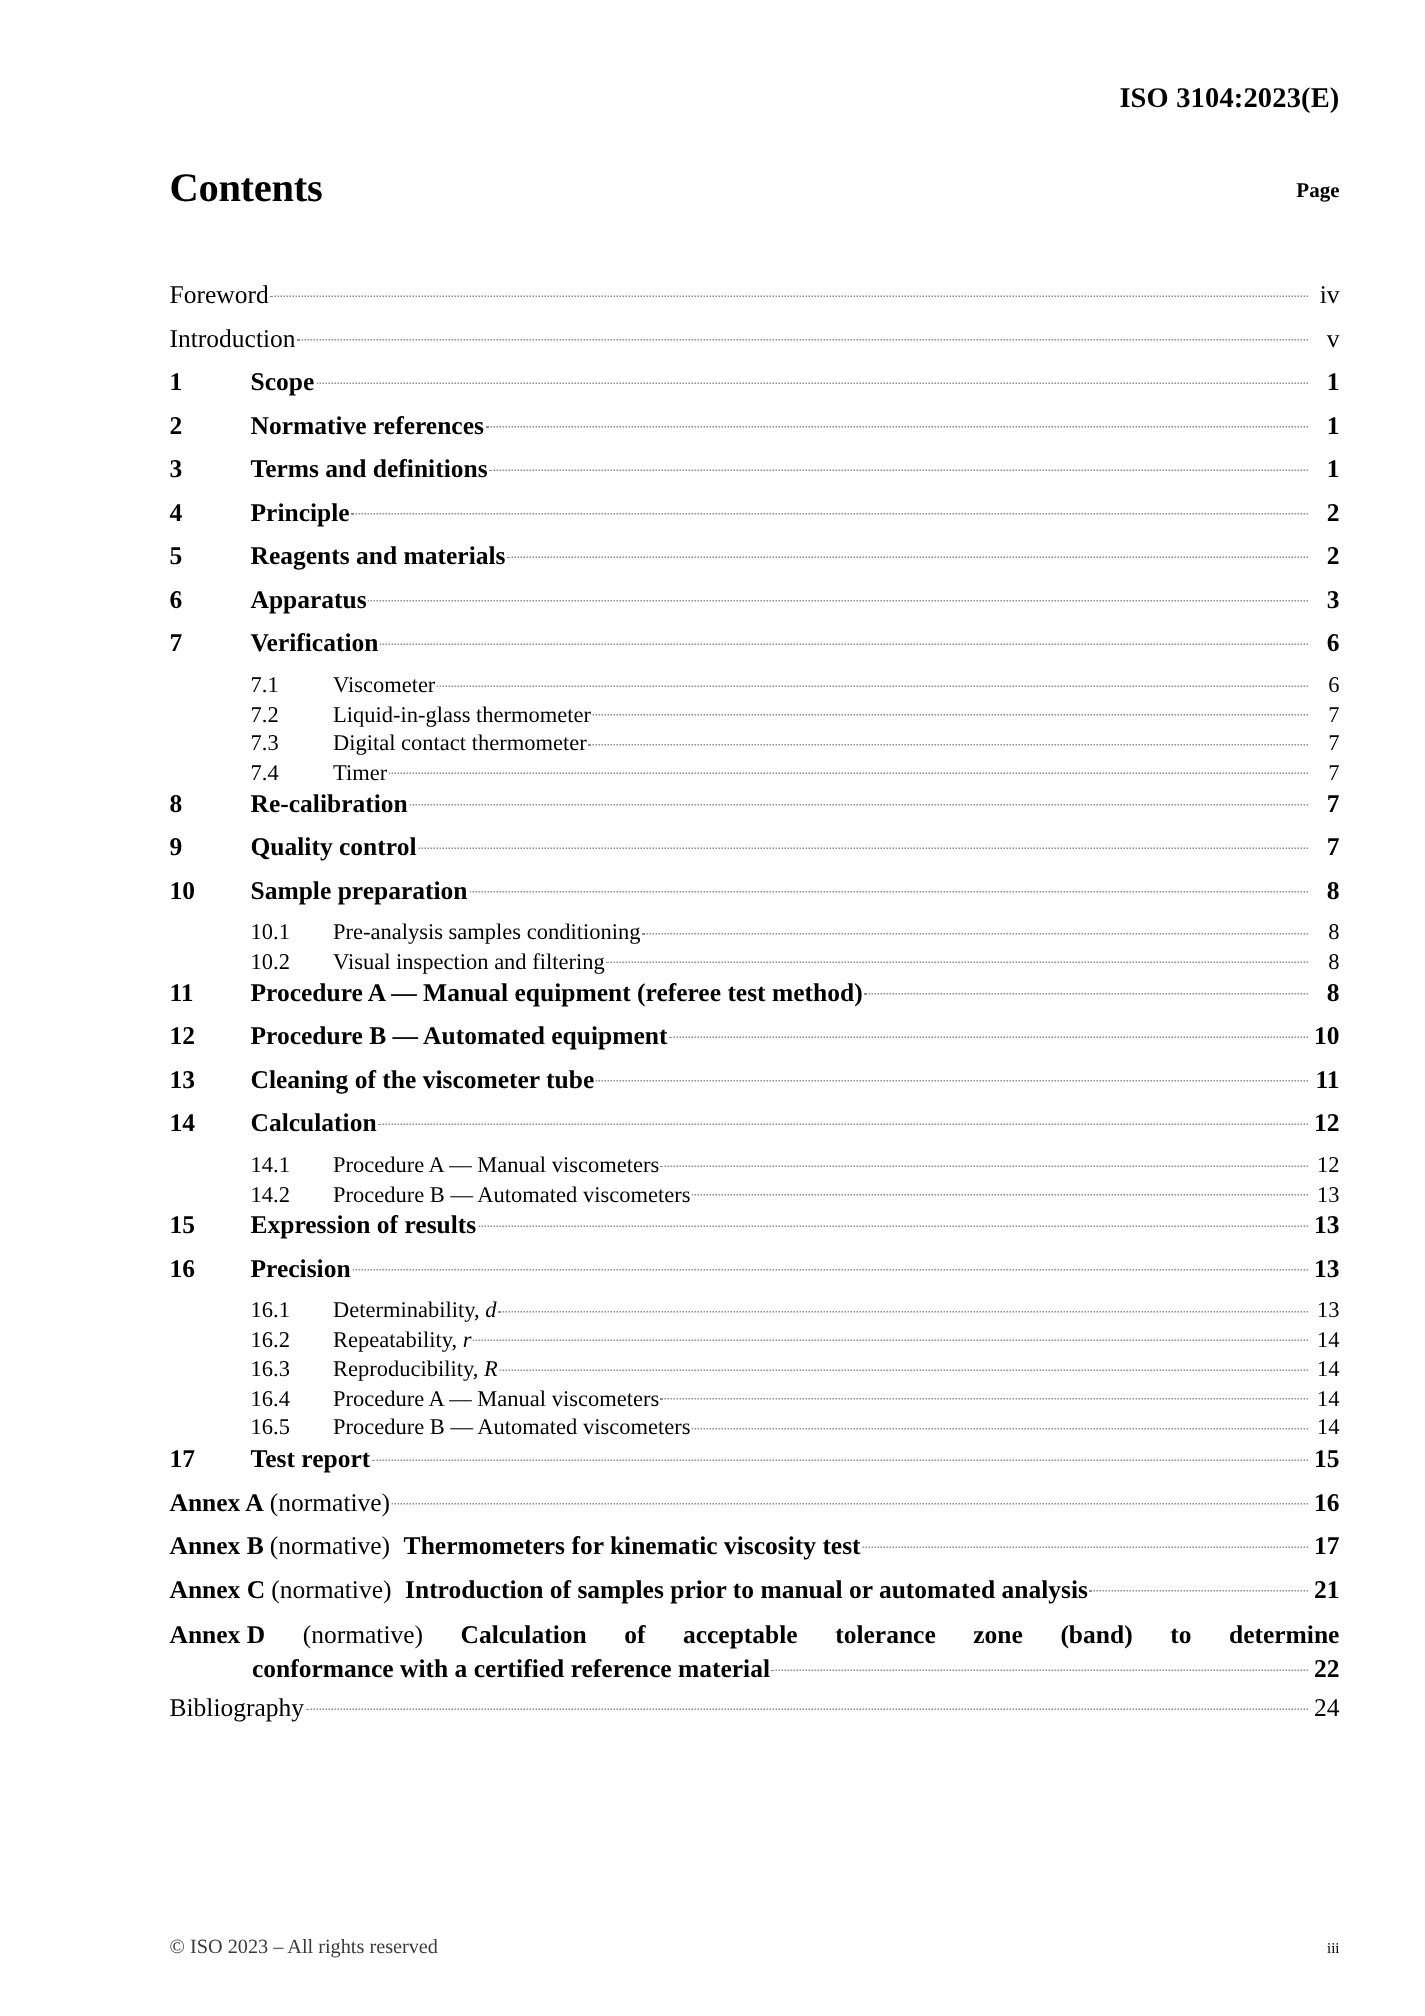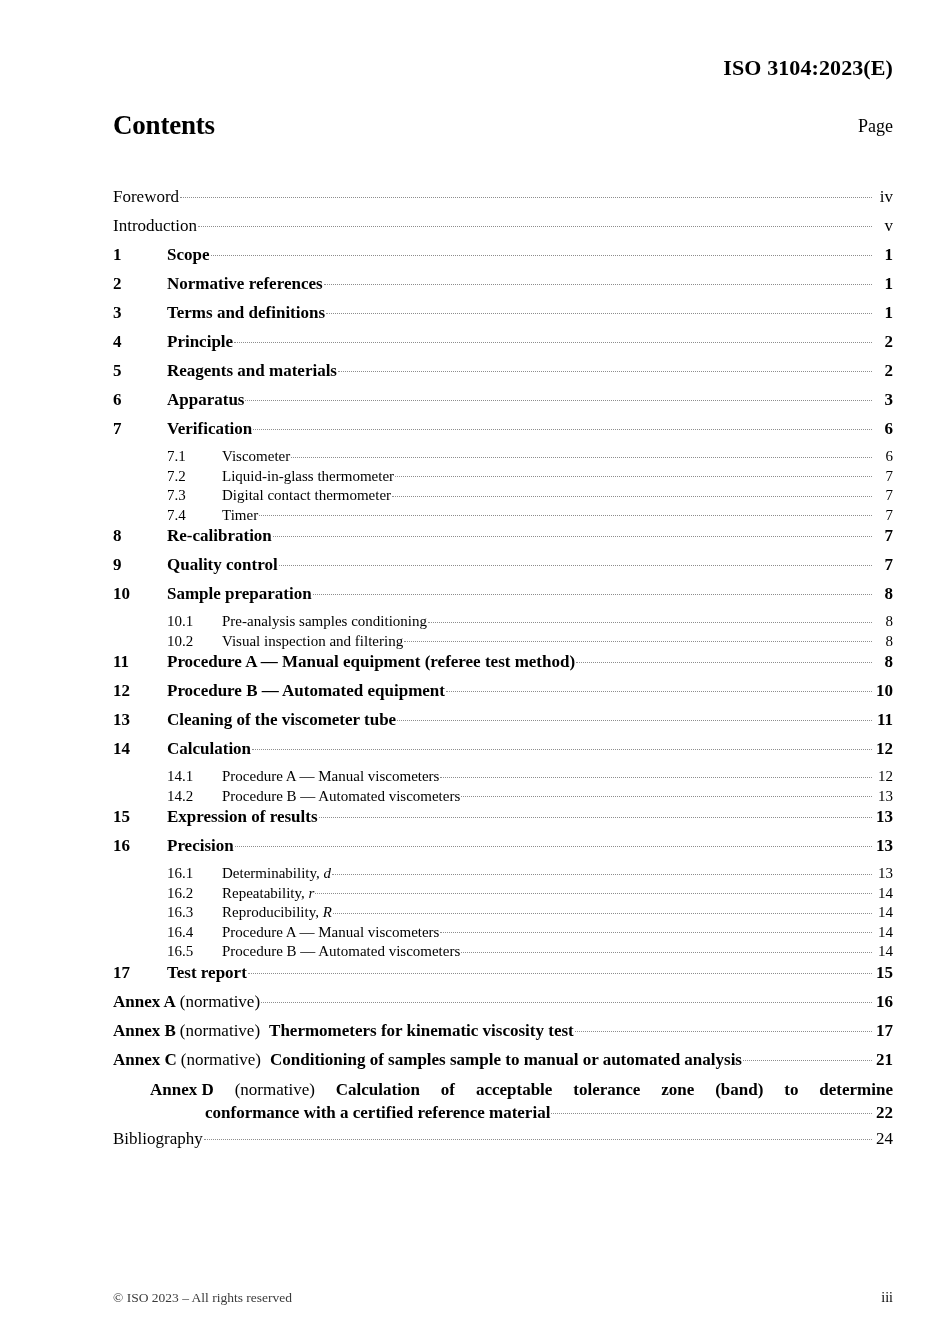--- a/index.html
+++ b/index.html
@@ -23,21 +23,21 @@
     box-sizing: border-box;
   }
 
   
   .doc-header {
     position: absolute;
     top: 55px;
     left: 113px;
     width: 780px;
     text-align: right;
-    font-size: 22px;
+    font-size: 19px;
     font-weight: bold;
     letter-spacing: 0.1px;
   }
 
   
   .contents-head {
     position: absolute;
     top: 112px;
     left: 113px;
     width: 780px;
@@ -45,22 +45,22 @@
     align-items: flex-end;
     justify-content: space-between;
   }
   .contents-title {
     font-size: 27px;
     font-weight: bold;
     line-height: 1;
     letter-spacing: -0.2px;
   }
   .page-label {
-    font-size: 18px;
-    font-weight: normal;
+    font-size: 14px;
+    font-weight: bold;
     line-height: 1;
     padding-bottom: 4px;
   }
 
   
   .toc {
     position: absolute;
     top: 185px;
     left: 113px;
     width: 780px;
@@ -140,21 +140,20 @@
     font-weight: normal;
     padding: 0 0 0 4px;
   }
   .row-annex .annex-title { padding-left: 9px; }
 
   
   .annex-block {
     font-size: 17px;
     font-weight: bold;
     margin-top: 3px;
-    margin-left: 37px;
   }
   .annex-block .line1 {
     display: flex;
     justify-content: space-between;
     width: 100%;
     white-space: nowrap;
   }
   .annex-block .line1 .seg { display: inline-block; }
   .annex-block .line2 {
     display: flex;
@@ -173,21 +172,21 @@
     position: absolute;
     bottom: 38px;
     left: 113px;
     width: 780px;
     display: flex;
     align-items: baseline;
     justify-content: space-between;
     font-size: 13.5px;
     color: #3a3a3a;
   }
-  .doc-footer .folio { color: #000; font-size: 14px; }
+  .doc-footer .folio { color: #000; font-size: 10px; }
 
   em, .ital { font-style: italic; }
 </style>
 </head>
 <body>
 
 <div class="page">
 
   <div class="doc-header">ISO 3104:2023(E)</div>
 
@@ -396,21 +395,21 @@
       <div class="toc-row row-annex">
         <span class="label">Annex B</span>
         <span class="label annex-kind">(normative)</span>
         <span class="label annex-title">Thermometers for kinematic viscosity test</span>
         <span class="leader"></span>
         <span class="pg">17</span>
       </div>
       <div class="toc-row row-annex">
         <span class="label">Annex C</span>
         <span class="label annex-kind">(normative)</span>
-        <span class="label annex-title">Conditioning of samples sample to manual or automated analysis</span>
+        <span class="label annex-title">Introduction of samples prior to manual or automated analysis</span>
         <span class="leader"></span>
         <span class="pg">21</span>
       </div>
       <div class="annex-block">
         <div class="line1">
           <span class="seg">Annex D</span>
           <span class="seg kind">(normative)</span>
           <span class="seg">Calculation</span>
           <span class="seg">of</span>
           <span class="seg">acceptable</span>

